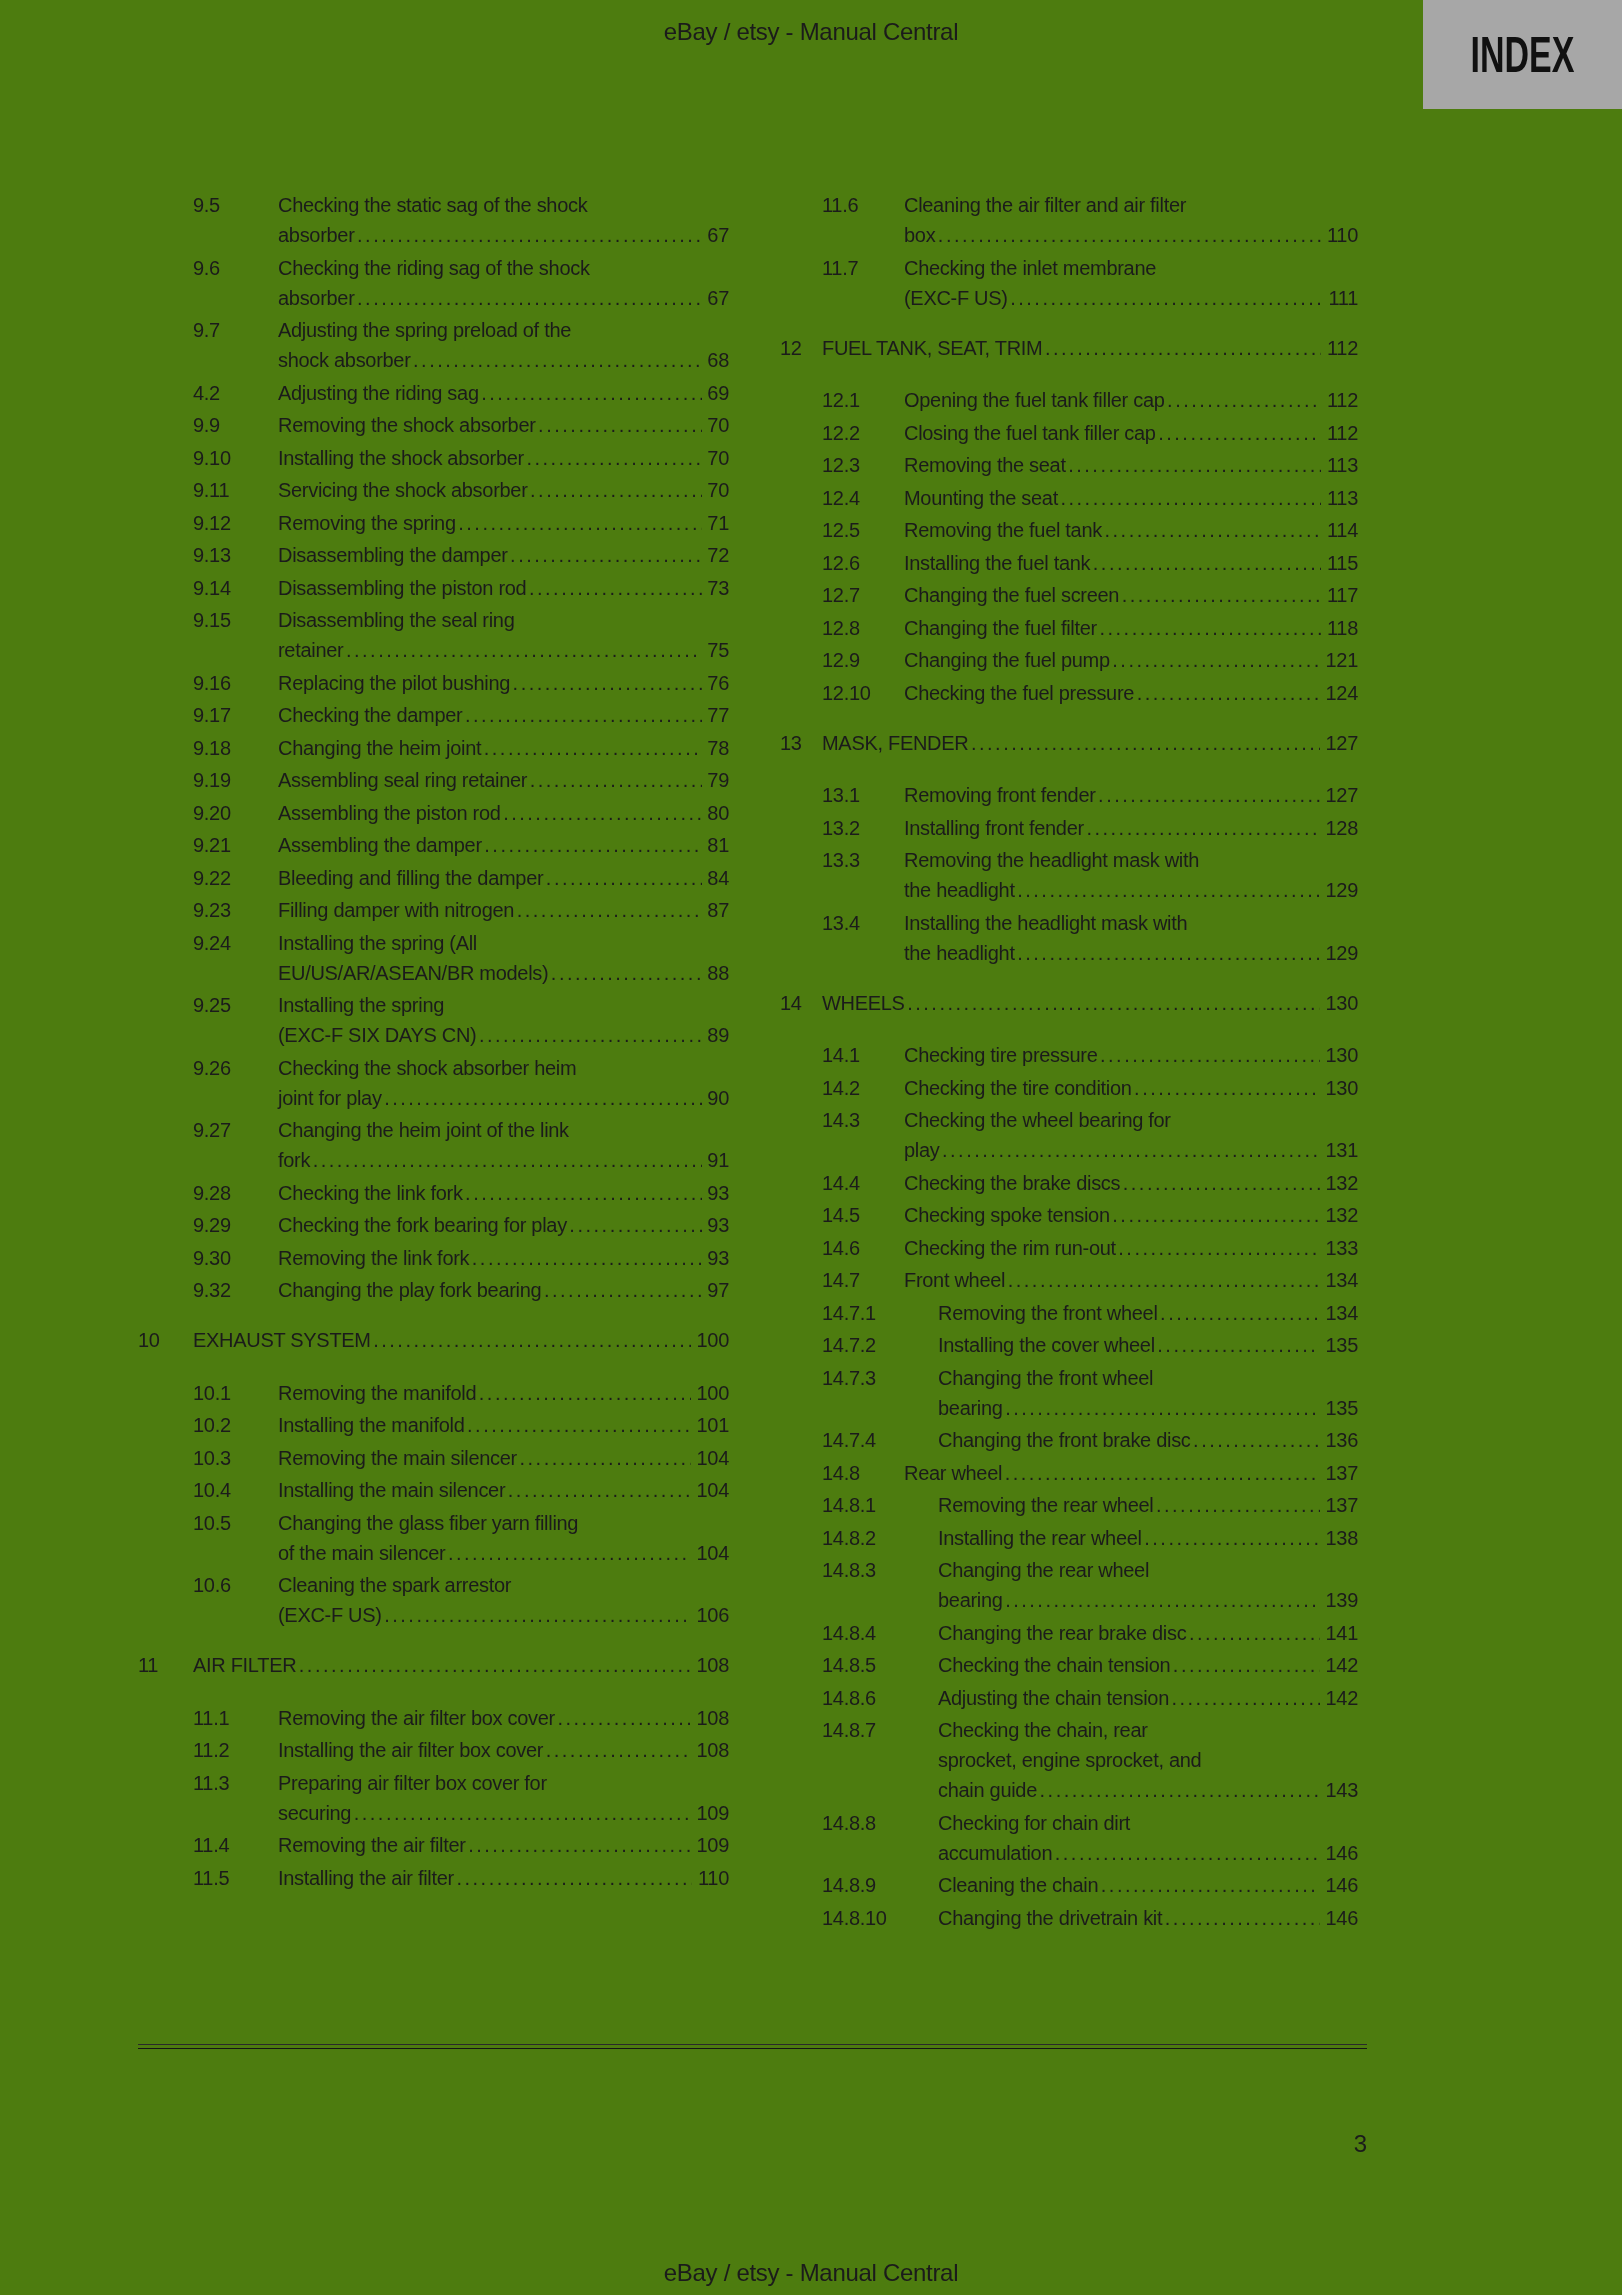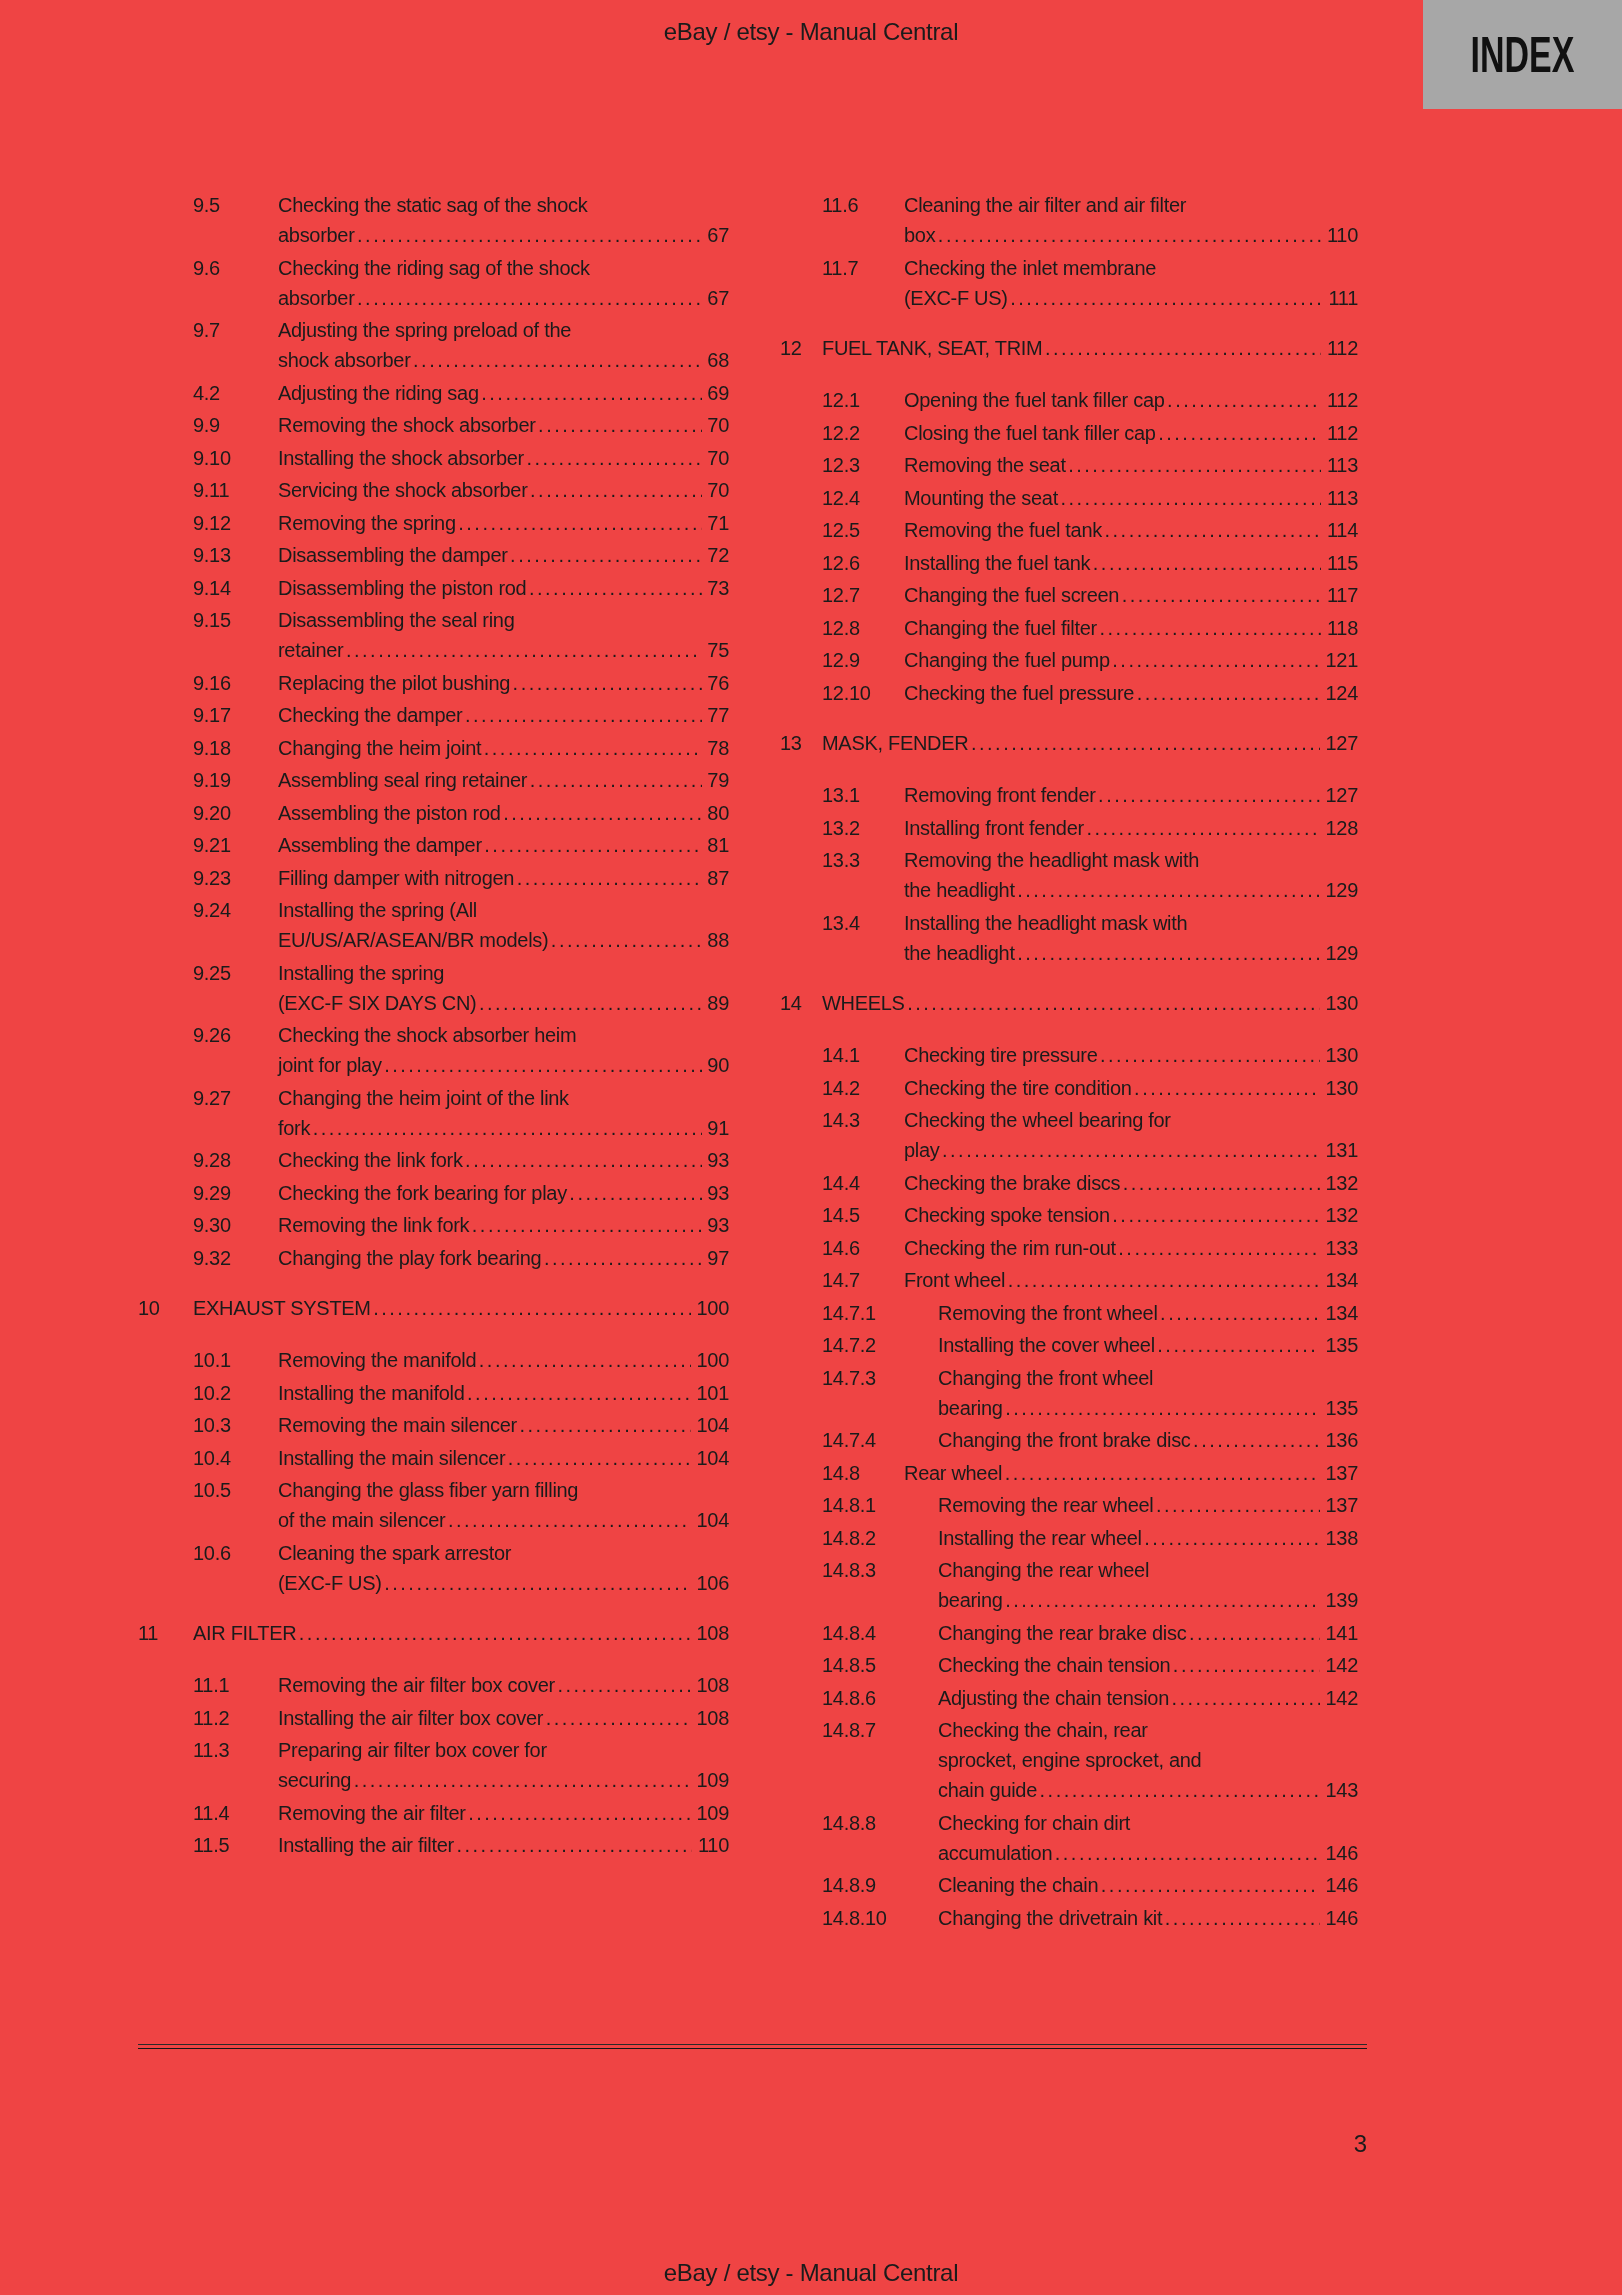--- a/index.html
+++ b/index.html
@@ -73,21 +73,21 @@
     text-align:right; font-size:24px;
   }
   .doc-footer-title {
     position:absolute; top:2259px; left:0; width:100%;
     text-align:center; font-size:24px; letter-spacing:-0.3px;
   }
 </style>
 </head>
 <body>
 
-<div class="page" style="background: #ef4444; color: rgb(27, 27, 27);">
+<div class="page" style="background: #4d7c0f; color: rgb(27, 27, 27);">
 
   <div class="doc-header-title">eBay / etsy - Manual Central</div>
 
   <div class="index-tab" style="background: rgb(167, 167, 167); margin-left: 20px;">
     <span class="label">INDEX</span>
   </div>
 
   <div class="col col-left" id="col-left">
       <div class="row lvl2">
         <span class="num">9.5</span>
@@ -257,20 +257,30 @@
         <span class="num">9.21</span>
         <span class="body">
           <span class="bline last">
             <span class="t">Assembling the damper</span>
             <span class="dots"></span>
             <span class="pg">81</span>
           </span>
         </span>
       </div>
       <div class="row lvl2">
+        <span class="num">9.22</span>
+        <span class="body">
+          <span class="bline last">
+            <span class="t">Bleeding and filling the damper</span>
+            <span class="dots"></span>
+            <span class="pg">84</span>
+          </span>
+        </span>
+      </div>
+      <div class="row lvl2">
         <span class="num">9.23</span>
         <span class="body">
           <span class="bline last">
             <span class="t">Filling damper with nitrogen</span>
             <span class="dots"></span>
             <span class="pg">87</span>
           </span>
         </span>
       </div>
       <div class="row lvl2">

